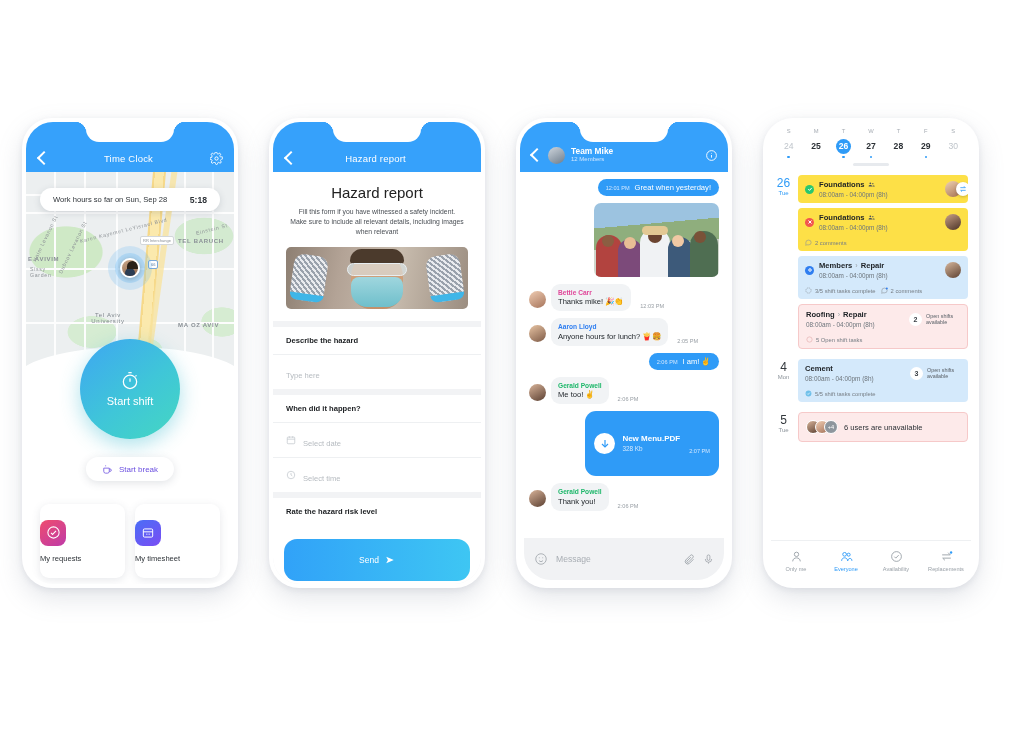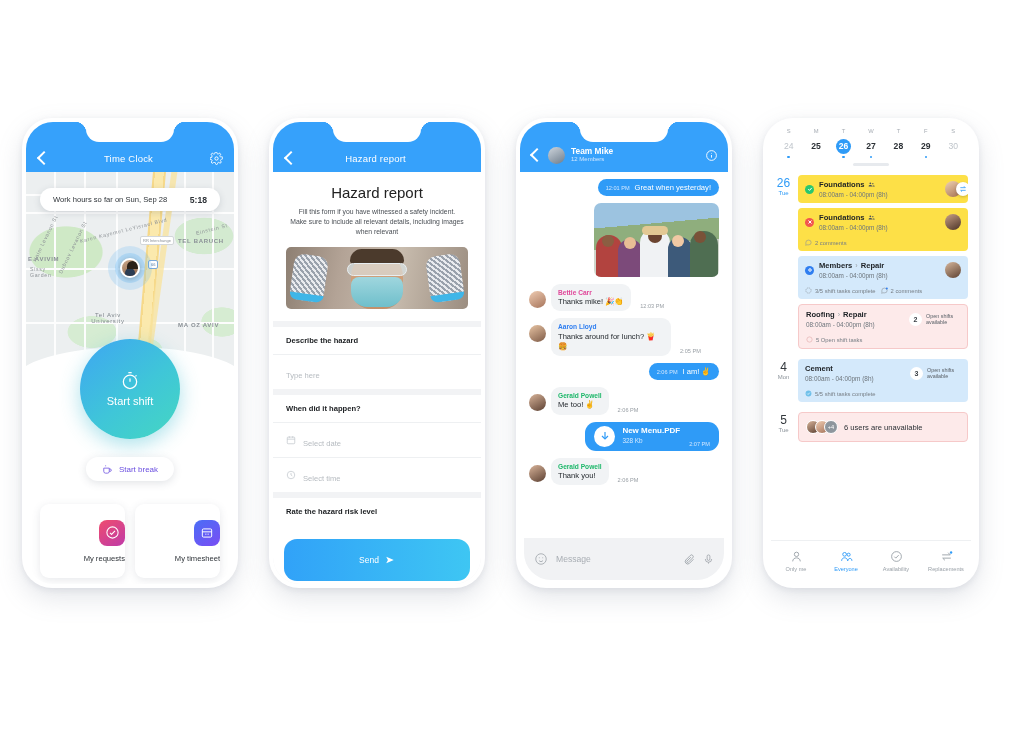--- a/index.html
+++ b/index.html
@@ -109,21 +109,21 @@
     position: absolute; left: 50%; top: 80px; transform: translateX(-50%);
     height: 24px; padding: 0 16px; border-radius: 12px; background: #fff;
     box-shadow: 0 2px 8px rgba(70,80,100,.16);
     display: flex; align-items: center; gap: 6px;
     color: #6b4fe0; font-size: 8px;
   }
   .tiles { position: absolute; left: 14px; right: 14px; bottom: 14px; display: flex; gap: 10px; }
   .tile {
     flex: 1; height: 74px; background: #fff; border-radius: 9px;
     box-shadow: 0 2px 9px rgba(70,80,100,.13);
-    display: flex; flex-direction: column; align-items: flex-end; justify-content: center; gap: 8px;
+    display: flex; flex-direction: column; align-items: flex-start; justify-content: center; gap: 8px;
   }
   .tile-ico { width: 26px; height: 26px; border-radius: 8px; display: flex; align-items: center; justify-content: center; }
   .tile-ico.pink { background: linear-gradient(145deg,#ef4d6e,#bf3aa8); }
   .tile-ico.blue { background: linear-gradient(145deg,#4a6ef6,#7a4df4); }
   .tile-lbl { font-size: 7.6px; color: #2e3338; }
 
   
   .hz-body { height: 420px; background: #f2f3f5; position: relative; overflow: hidden; }
   .hz-card { background: #fff; padding: 12px 13px 12px; }
   .hz-title { text-align: center; font-size: 15px; color: #222; margin-bottom: 6px; }
@@ -179,21 +179,21 @@
   .who { font-size: 6.6px; font-weight: bold; line-height: 1.4; }
   .who.pink { color: #e0489a; } .who.blue { color: #2f7ef0; } .who.green { color: #1fb86b; }
   .txt-in { font-size: 7.6px; color: #23282d; line-height: 1.35; }
   .t-in { font-size: 5.6px; color: #9aa0a6; margin-left: 4px; align-self: flex-end; padding-bottom: 2px; }
   .t-out { font-size: 5.6px; color: #cfe6ff; }
   .txt-out { font-size: 7.6px; }
   .photo { width: 125px; height: 74px; border-radius: 7px; margin-left: auto; overflow: hidden; position: relative;
            background: linear-gradient(175deg,#9cc3e0 0 30%, #8fae7d 30% 55%, #cfd6cc 55% 100%); }
   .photo .ppl { position: absolute; bottom: 0; left: 0; right: 0; height: 52px; }
   .photo .p { position: absolute; bottom: 0; border-radius: 14px 14px 0 0; }
-  .file-bub { background: #2f9bf7; border-radius: 11px; padding: 4px 9px; display: flex; align-items: center; gap: 7px; margin-left: auto; }
+  .file-bub { background: #2f9bf7; border-radius: 11px; padding: 22px 9px; display: flex; align-items: center; gap: 7px; margin-left: auto; }
   .file-circ { width: 21px; height: 21px; border-radius: 50%; background: #fff; display: flex; align-items: center; justify-content: center; }
   .file-nm { color: #fff; font-size: 8px; font-weight: bold; line-height: 1.3; }
   .file-sz { color: #d3e9ff; font-size: 6.4px; line-height: 1.4; }
   .file-tm { color: #cfe6ff; font-size: 5.6px; align-self: flex-end; margin-left: 2px; }
   .chat-input { position: absolute; left: 4px; right: 4px; bottom: 4px; height: 42px; background: #f1f2f4;
                 display: flex; align-items: center; padding: 0 10px; gap: 8px; border-radius: 0 0 27px 27px; }
   .ci-ph { flex: 1; font-size: 8.6px; color: #a9aeb4; }
 
   
   .cal { background: #fff; padding: 6px 8px 3px; }
@@ -501,21 +501,21 @@
             <div class="who pink">Bettie Carr</div>
             <div class="txt-in">Thanks mike! 🎉👏</div>
           </div>
           <div class="t-in">12:03 PM</div>
         </div>
 
         <div class="msg">
           <div class="av a2"></div>
           <div class="bub-in">
             <div class="who blue">Aaron Lloyd</div>
-            <div class="txt-in">Thanks around for lunch? 🍟🍔</div>
+            <div class="txt-in">Anyone hours for lunch? 🍟🍔</div>
           </div>
           <div class="t-in">2:05 PM</div>
         </div>
 
         <div class="msg out">
           <div class="bub-out">
             <span class="t-out">2:06 PM</span>
             <span class="txt-out">I am! ✌️</span>
           </div>
         </div>

